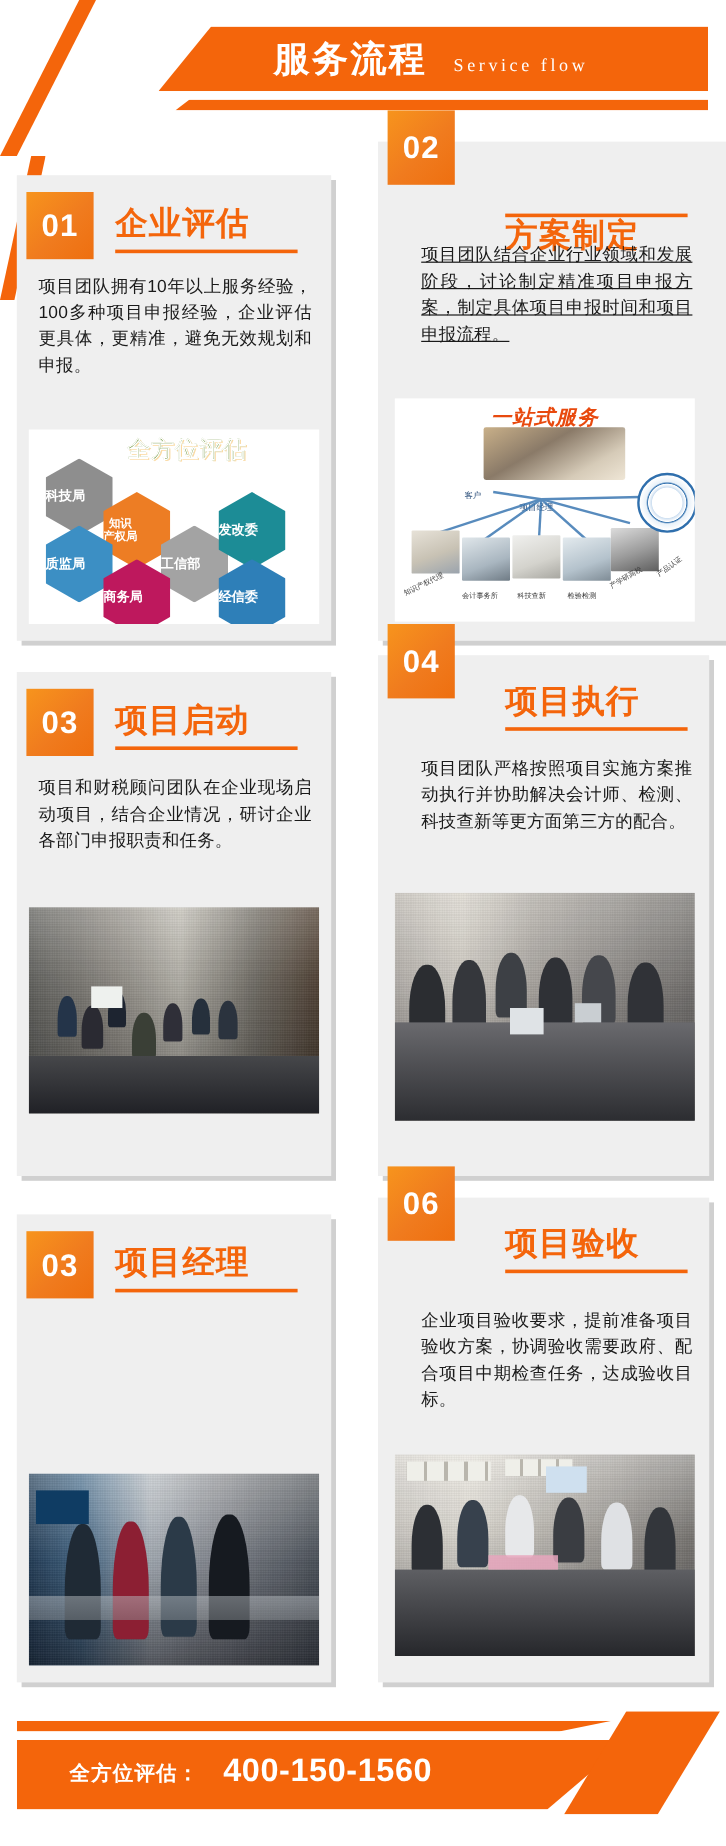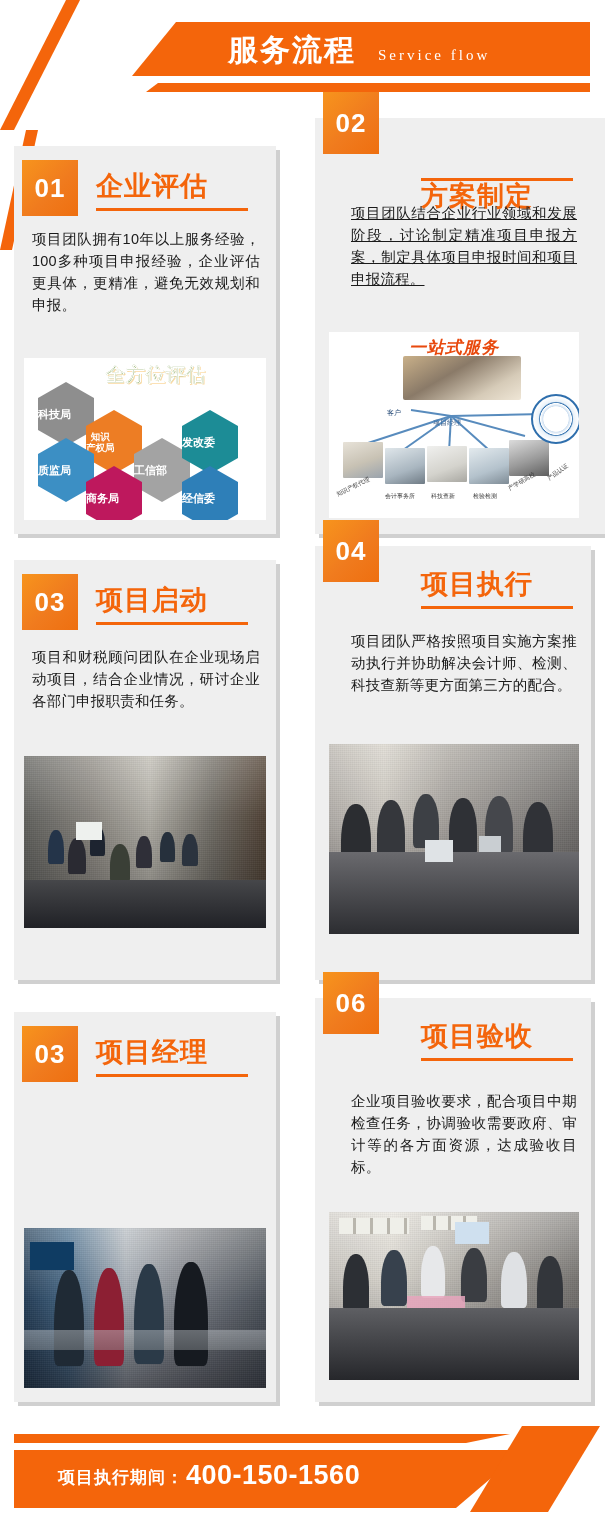--- a/index.html
+++ b/index.html
@@ -335,21 +335,21 @@
       <div style="position:absolute;left:6px;top:14px;width:44px;height:28px;background:#0f3c63;"></div>
       <div style="position:absolute;left:0;top:102px;width:242px;height:20px;background:linear-gradient(180deg,#b8bdc2,#8d9296);opacity:.5;"></div>
     </div>
   </div>
 </div>
 
 <div class="card card-col-r c6">
   <div class="badge">06</div>
   <div class="card-title" style="left:106px;top:20px;">项目验收</div>
   <div class="title-rule" style="left:106px;top:60px;width:152px;"></div>
-  <div class="card-body" style="left:36px;top:92px;width:226px;">企业项目验收要求，配合项目中期检查任务，协调验收需要政府、审计等的各方面资源，达成验收目标。</div>
+  <div class="card-body" style="left:36px;top:92px;width:226px;">企业项目验收要求，提前准备项目验收方案，协调验收需要政府、配合项目中期检查任务，达成验收目标。</div>
 
   <div class="photo" style="left:14px;top:214px;width:250px;height:168px;">
     <div class="ph-room3"></div>
     <div class="ph-grain"></div>
     <div class="ph-figs">
       <div style="position:absolute;left:10px;top:6px;width:70px;height:16px;background:repeating-linear-gradient(90deg,#efefe9 0 14px,#b9b6ad 14px 17px);"></div>
       <div style="position:absolute;left:92px;top:4px;width:56px;height:14px;background:repeating-linear-gradient(90deg,#efefe9 0 12px,#b9b6ad 12px 15px);"></div>
       <div style="position:absolute;left:126px;top:10px;width:34px;height:22px;background:#cfe0ef;"></div>
       <div class="fig" style="left:14px;top:42px;width:26px;height:58px;background:#2c2f34;"></div>
       <div class="fig" style="left:52px;top:38px;width:26px;height:56px;background:#37414d;"></div>
@@ -360,15 +360,15 @@
       <div style="position:absolute;left:0;top:96px;width:250px;height:72px;background:linear-gradient(180deg,#5e5f63,#26272b);"></div>
       <div style="position:absolute;left:78px;top:84px;width:58px;height:12px;background:#e8a6bd;opacity:.85;"></div>
     </div>
   </div>
 </div>
 
 <div id="footer-banner">
   <div class="ftr-thin"></div>
   <div class="ftr-main"></div>
   <div class="ftr-diag"></div>
-  <div id="footer-label">项目执行期间：</div>
+  <div id="footer-label">全方位评估：</div>
   <div id="footer-phone">400-150-1560</div>
 </div>
 
 </body></html>

